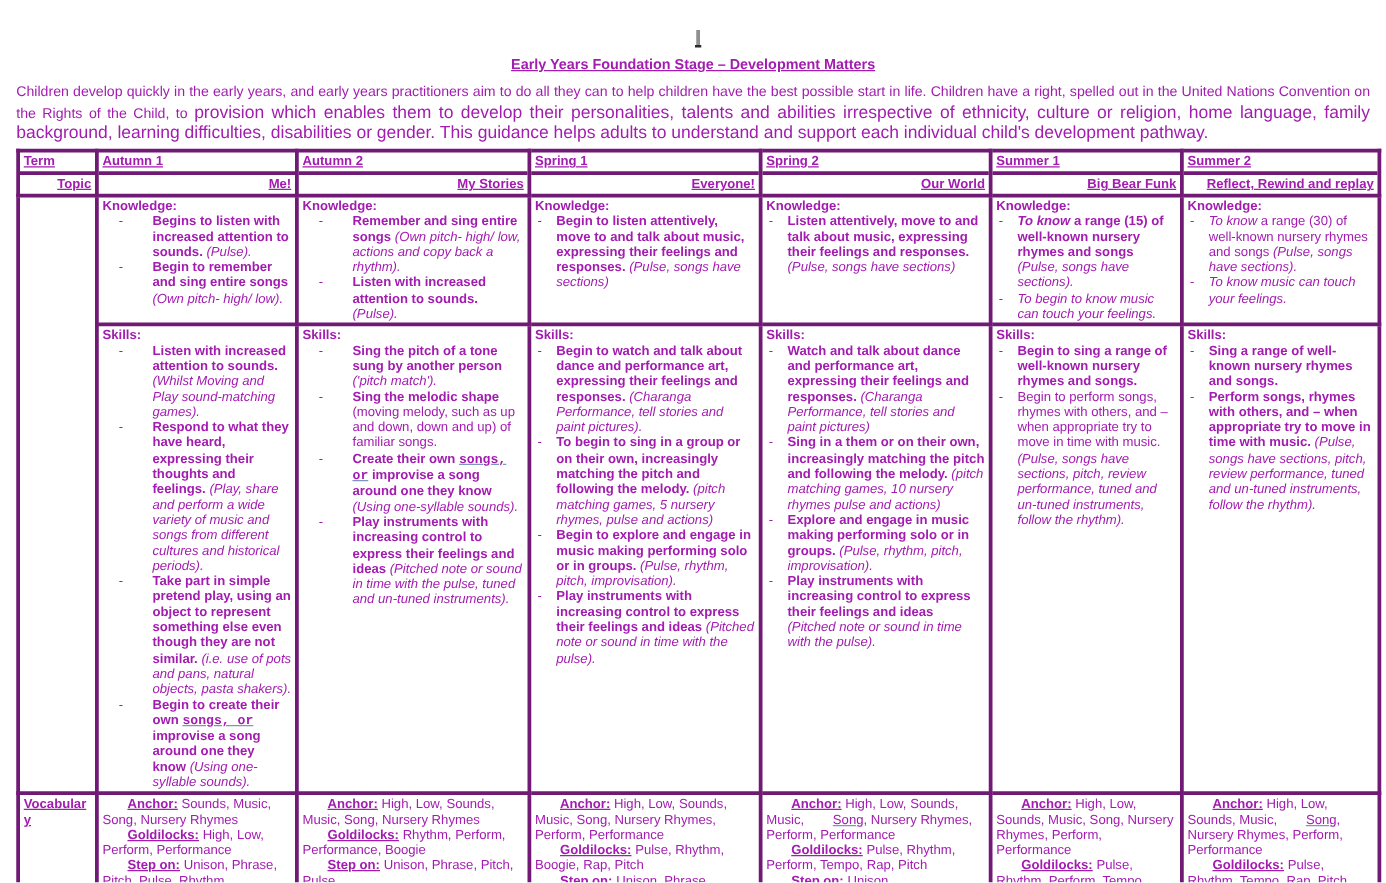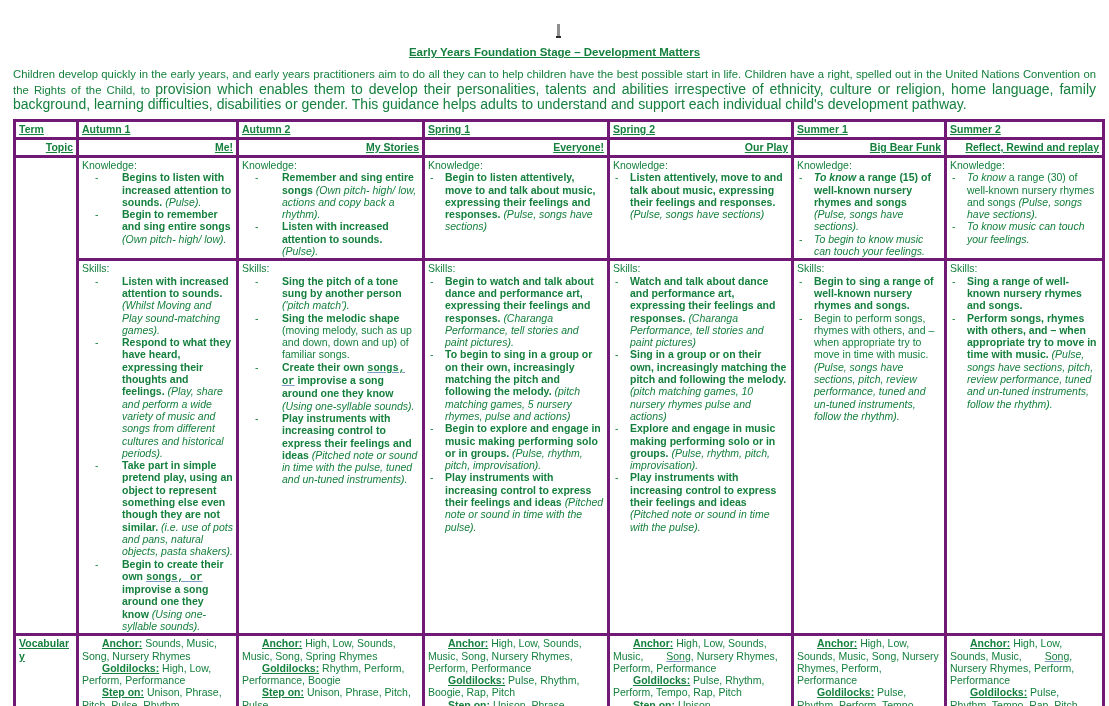--- a/index.html
+++ b/index.html
@@ -1,37 +1,37 @@
 <!DOCTYPE html>
 <html><head>
 <meta charset="utf-8">
 <style>
   html,body{margin:0;padding:0;background:#fff;}
   .page{position:relative;width:1109px;height:706px;background:#ffffff;overflow:hidden;
-        font-family:"Liberation Sans","DejaVu Sans",sans-serif;color:#15803d;}
+        font-family:"Liberation Sans","DejaVu Sans",sans-serif;color:#a21caf;}
   .cursor-mark{position:absolute;left:557px;top:24px;width:3px;height:12px;background:#8f8f8f;}
   .cursor-mark::after{content:"";position:absolute;left:-1px;bottom:-2px;width:5px;height:2px;background:#2a2a2a;}
   .doc-title{position:absolute;top:46px;left:0;width:100%;text-align:center;
              font-size:11.5px;font-weight:bold;}
   .doc-title span{text-decoration:underline;}
   .intro{position:absolute;top:67px;left:13px;width:1083px;text-align:justify;
          font-size:11.3px;line-height:14.6px;}
   .intro .small{font-size:14px;}
   table.dm{position:absolute;left:13px;top:119px;width:1089px;border-collapse:collapse;
            table-layout:fixed;border:2px solid #3d3d3d;}
   table.dm td{border:3px solid #701a75;vertical-align:top;padding:1px 3px;
               font-size:10.5px;line-height:12.3px;overflow:hidden;}
   tr.r-term td{border-bottom:2px solid #3d3d3d;height:13px;}
   tr.r-topic td{height:13px;text-align:right;}
   tr.r-knowledge td{height:95px;}
   tr.r-skills td{height:329px;}
   tr.r-vocab td{height:119px;}
   .hdr{font-weight:bold;text-decoration:underline;}
   td.lblcell{font-weight:bold;text-decoration:underline;overflow-wrap:anywhere;word-break:break-all;}
-  .sec{font-weight:normal;}
+  .sec{font-weight:bold;}
   .bullet{display:flex;}
   .bullet .dash{flex:0 0 15px;padding-left:2px;}
   td.ind .bullet .dash{flex:0 0 27px;padding-left:13px;}
   .bt{flex:1 1 auto;min-width:0;}
   .sb{font-weight:bold;}
   .si{font-style:italic;}
   .sbi{font-weight:bold;font-style:italic;}
   .sbu{font-weight:bold;text-decoration:underline;margin-left:20px;}
   .sbub{font-weight:bold;text-decoration:underline;text-decoration-color:#7d96c0;font-family:Liberation Mono, monospace;}
   .srub{text-decoration:underline;text-decoration-color:#7d96c0;margin-left:20px;}
@@ -66,21 +66,21 @@
           <td><span class="hdr">Spring 1</span></td>
           <td><span class="hdr">Spring 2</span></td>
           <td><span class="hdr">Summer 1</span></td>
           <td><span class="hdr">Summer 2</span></td>
         </tr>
         <tr class="r-topic">
           <td class="lblcell">Topic</td>
           <td><span class="hdr">Me!</span></td>
           <td><span class="hdr">My Stories</span></td>
           <td><span class="hdr">Everyone!</span></td>
-          <td><span class="hdr">Our Play</span></td>
+          <td><span class="hdr">Our World</span></td>
           <td><span class="hdr">Big Bear Funk</span></td>
           <td><span class="hdr">Reflect, Rewind and replay</span></td>
         </tr>
         <tr class="r-knowledge">
           <td class="lblcell" rowspan="2" style="text-decoration: none;"></td>
           <td class="ind">
             <div class="sec">Knowledge:</div>
             <div class="bullet">
               <span class="dash">-</span>
               <span class="bt"><span class="sb">Begins to listen with increased attention to sounds. </span><span class="si">(Pulse).</span></span>
@@ -197,21 +197,21 @@
             </div>
           </td>
           <td>
             <div class="sec">Skills:</div>
             <div class="bullet">
               <span class="dash">-</span>
               <span class="bt"><span class="sb">Watch and talk about dance and performance art, expressing their feelings and responses. </span><span class="si">(Charanga Performance, tell stories and paint pictures)</span></span>
             </div>
             <div class="bullet">
               <span class="dash">-</span>
-              <span class="bt"><span class="sb">Sing in a group or on their own, increasingly matching the pitch and following the melody. </span><span class="si">(pitch matching games, 10 nursery rhymes pulse and actions)</span></span>
+              <span class="bt"><span class="sb">Sing in a them or on their own, increasingly matching the pitch and following the melody. </span><span class="si">(pitch matching games, 10 nursery rhymes pulse and actions)</span></span>
             </div>
             <div class="bullet">
               <span class="dash">-</span>
               <span class="bt"><span class="sb">Explore and engage in music making performing solo or in groups. </span><span class="si">(Pulse, rhythm, pitch, improvisation).</span></span>
             </div>
             <div class="bullet">
               <span class="dash">-</span>
               <span class="bt"><span class="sb">Play instruments with increasing control to express their feelings and ideas </span><span class="si">(Pitched note or sound in time with the pulse).</span></span>
             </div>
           </td>
@@ -239,21 +239,21 @@
           </td>
         </tr>
         <tr class="r-vocab">
           <td class="lblcell">Vocabulary</td>
           <td>
             <div class="vline"><span class="sbu">Anchor:</span><span> Sounds, Music, Song, Nursery Rhymes</span></div>
             <div class="vline"><span class="sbu">Goldilocks:</span><span> High, Low, Perform, Performance</span></div>
             <div class="vline"><span class="sbu">Step on:</span><span> Unison, Phrase, Pitch, Pulse, Rhythm</span></div>
           </td>
           <td>
-            <div class="vline"><span class="sbu">Anchor:</span><span> High, Low, Sounds, Music, Song, Spring Rhymes</span></div>
+            <div class="vline"><span class="sbu">Anchor:</span><span> High, Low, Sounds, Music, Song, Nursery Rhymes</span></div>
             <div class="vline"><span class="sbu">Goldilocks:</span><span> Rhythm, Perform, Performance, Boogie</span></div>
             <div class="vline"><span class="sbu">Step on:</span><span> Unison, Phrase, Pitch, Pulse</span></div>
           </td>
           <td>
             <div class="vline"><span class="sbu">Anchor:</span><span> High, Low, Sounds, Music, Song, Nursery Rhymes, Perform, Performance</span></div>
             <div class="vline"><span class="sbu">Goldilocks:</span><span> Pulse, Rhythm, Boogie, Rap, Pitch</span></div>
             <div class="vline"><span class="sbu">Step on:</span><span> Unison, Phrase, Rondo, Congo, Concerto, Tempo</span></div>
           </td>
           <td>
             <div class="vline"><span class="sbu">Anchor:</span><span> High, Low, Sounds, Music, </span><span class="srub">Song</span><span>, Nursery Rhymes, Perform, Performance</span></div>

